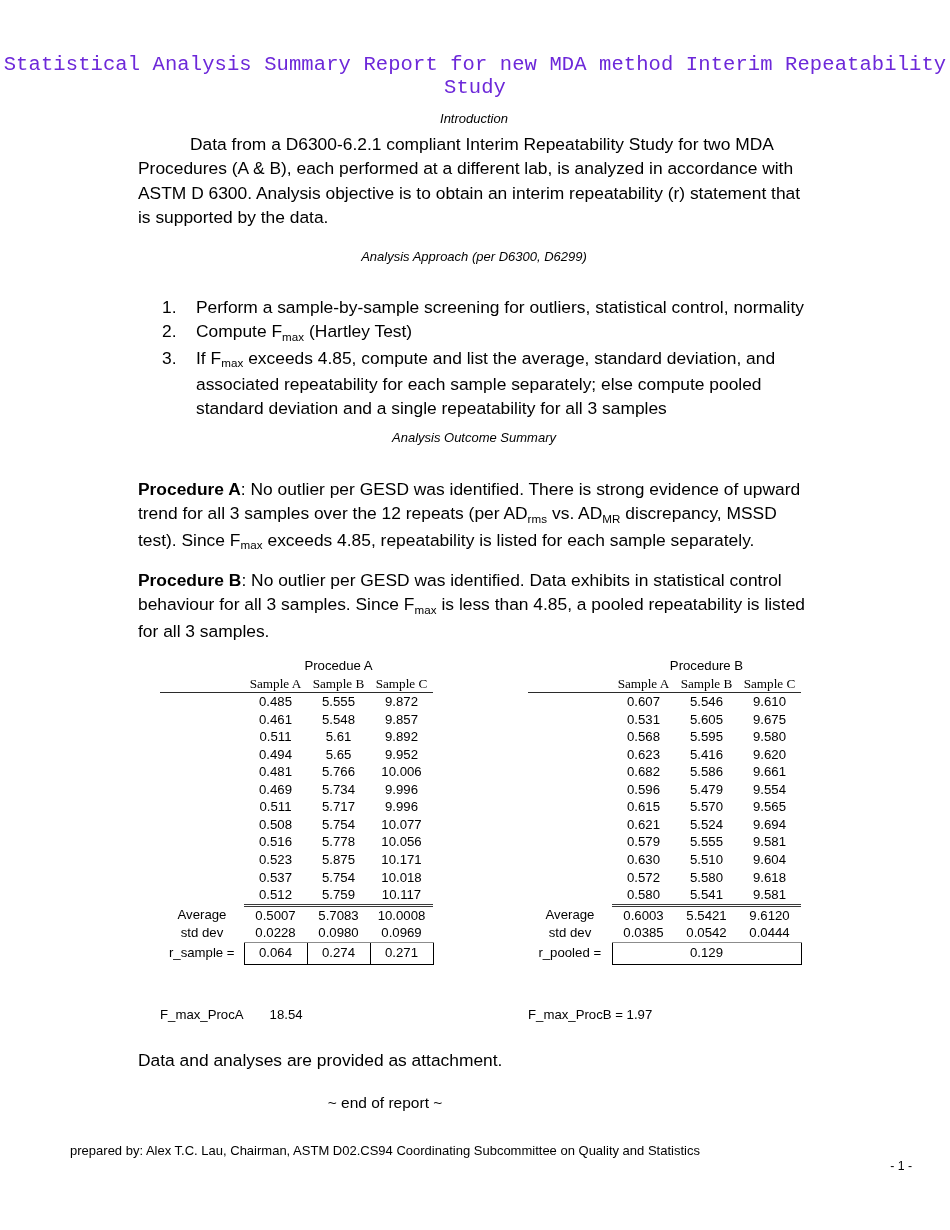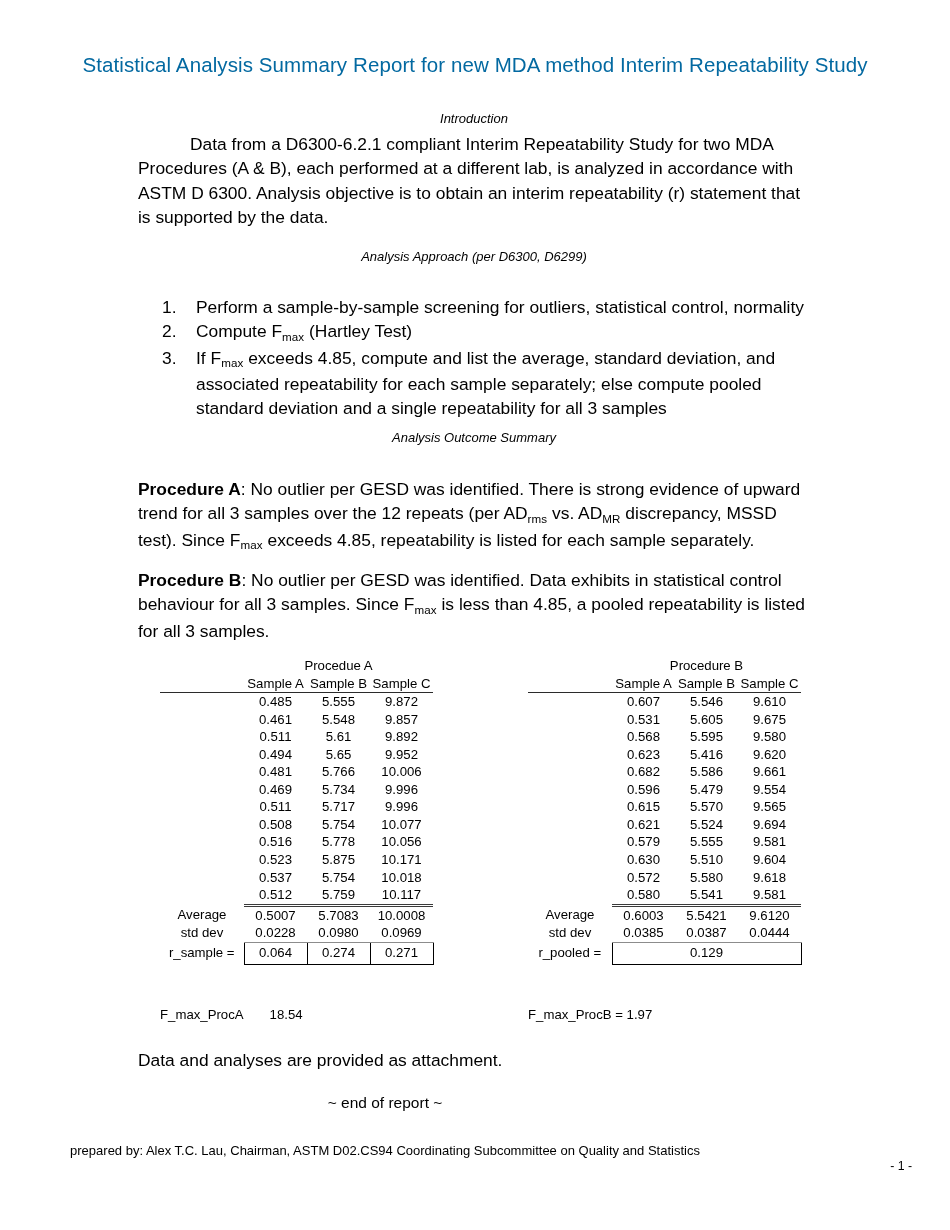--- a/index.html
+++ b/index.html
@@ -16,24 +16,24 @@
     overflow: hidden;
   }
 
   
   .doc-title {
     position: absolute;
     top: 53px;
     left: 0;
     width: 950px;
     text-align: center;
-    font-family: Liberation Sans, sans-serif;
+    font-family: Liberation Mono, monospace;
     font-size: 20.5px;
     letter-spacing: 0.1px;
-    color: #0369a1;
+    color: #6d28d9;
   }
 
   
   .col {
     position: absolute;
     left: 138px;
     width: 672px;
   }
 
   .section-head {
@@ -108,21 +108,21 @@
   }
 
   th.proc-title {
     font-weight: bold;
     font-size: 13.2px;
     padding-bottom: 1px;
   }
 
   td.colhead { padding-bottom: 1px; }
 
-  .rule-under-head td { border-bottom: 1.1px solid #2b2b2b; }
+  .rule-under-head td { border-bottom: 1.1px solid #2b2b2b; font-family: Liberation Serif, serif; }
   .rule-above-avg td.dat-cell { border-top: 3px double #3a3a3a; }
   .rule-below-sd  td.dat-cell { border-bottom: 1.1px solid #8c8c8c; }
 
   td.boxed {
     border: 1.7px solid #000000;
     font-weight: bold;
     font-size: 13.6px;
     height: 19px;
     line-height: 19px;
   }
@@ -412,21 +412,21 @@
 
       <tr class="rule-above-avg">
         <td class="rowlabel">Average</td>
         <td class="dat-cell">0.6003</td>
         <td class="dat-cell">5.5421</td>
         <td class="dat-cell">9.6120</td>
       </tr>
       <tr class="rule-below-sd">
         <td class="rowlabel">std dev</td>
         <td class="dat-cell">0.0385</td>
-        <td class="dat-cell">0.0387</td>
+        <td class="dat-cell">0.0542</td>
         <td class="dat-cell">0.0444</td>
       </tr>
       <tr class="rrow">
         <td class="rowlabel">r_pooled =</td>
         <td class="boxed" colspan="3">0.129</td>
       </tr>
     </tbody>
   </table>
 </div>
 

